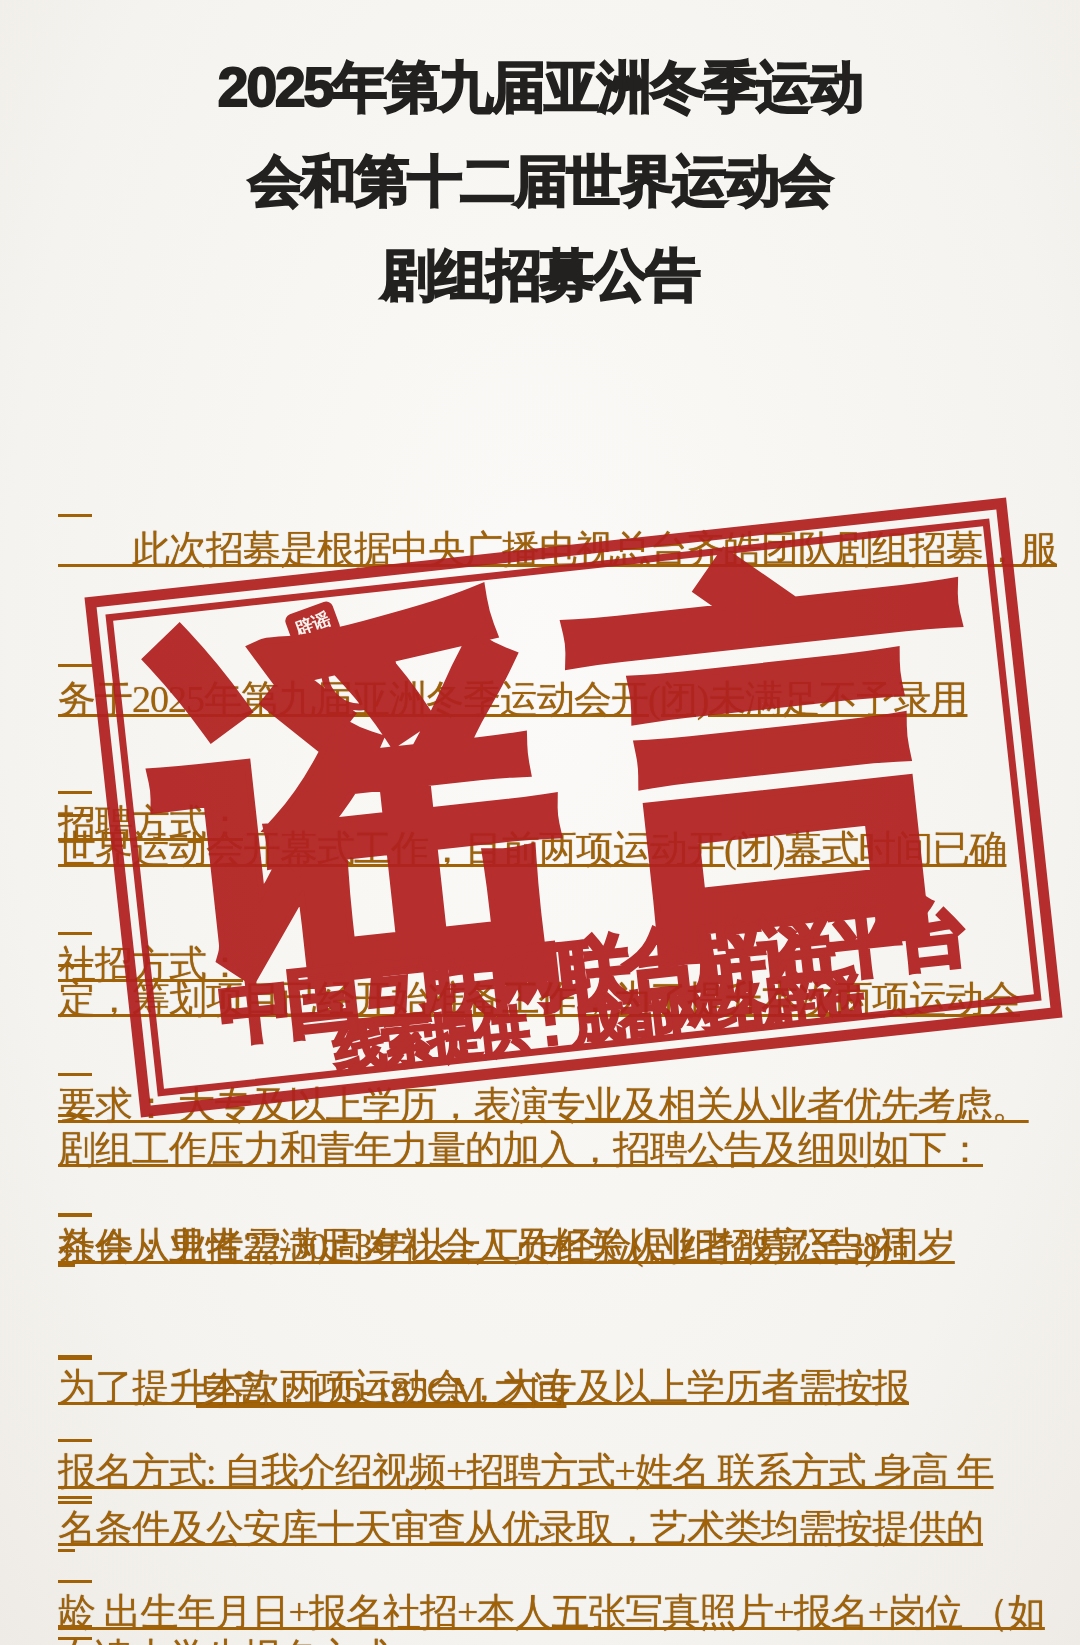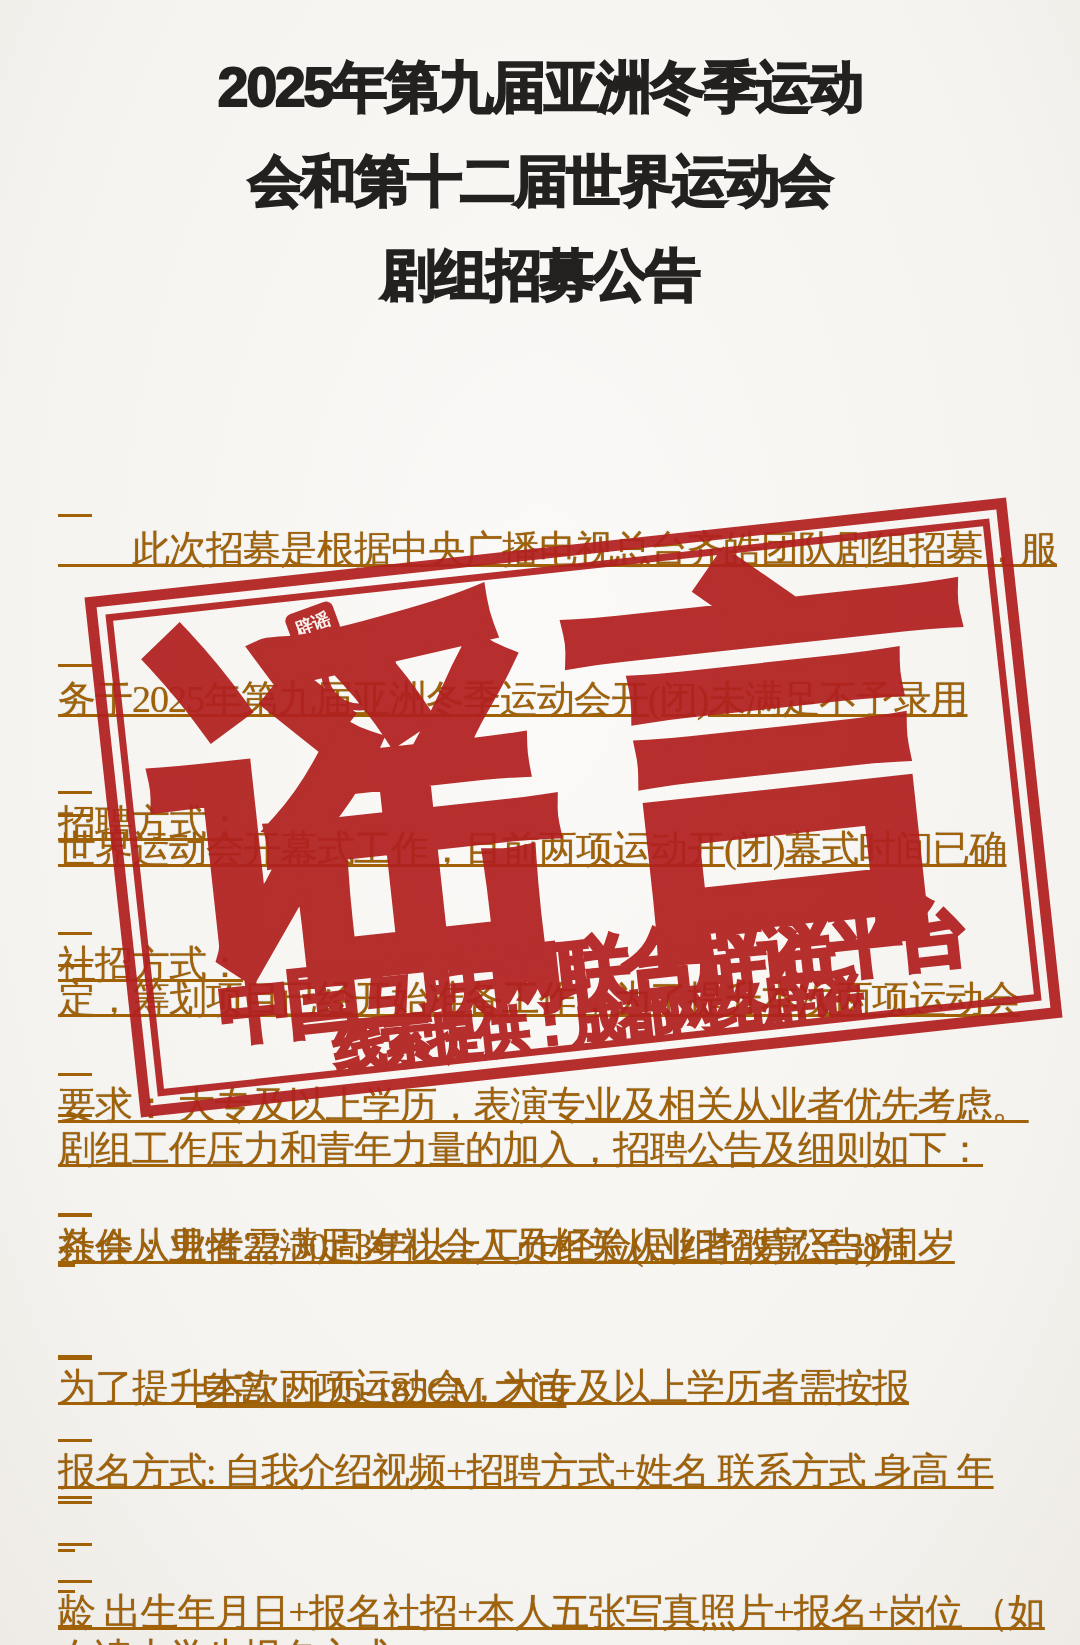--- a/index.html
+++ b/index.html
@@ -94,20 +94,21 @@
     <span class="line">定，筹划项目已经开始准备工作，为了提升本次两项运动会</span>
     <span class="line">剧组工作压力和青年力量的加入，招聘公告及细则如下：</span>
   </div>
 
   <div class="body-text recruit">
     <span class="line">招聘方式：</span>
     <span class="line">社招方式：</span>
     <span class="line">要求： 大专及以上学历，表演专业及相关从业者优先考虑。</span>
     <span class="line">社会从业者需满足3年以上工作经验(剧组招募公告)社</span>
     <span class="line">为了提升本次两项运动会，大专及以上学历者需按报</span>
+    <span class="line">名条件及公安库十天审查从优录取，艺术类均需按提供的</span>
     
     
   </div>
 
   <div class="body-text conditions">
     <span class="line"><span>条件：</span><span>男性22-30周岁社会人员相关从业者放宽至38周岁</span></span>
     <span class="line cond-indent">身高：175-185CM 之间</span>
     
   </div>
 

